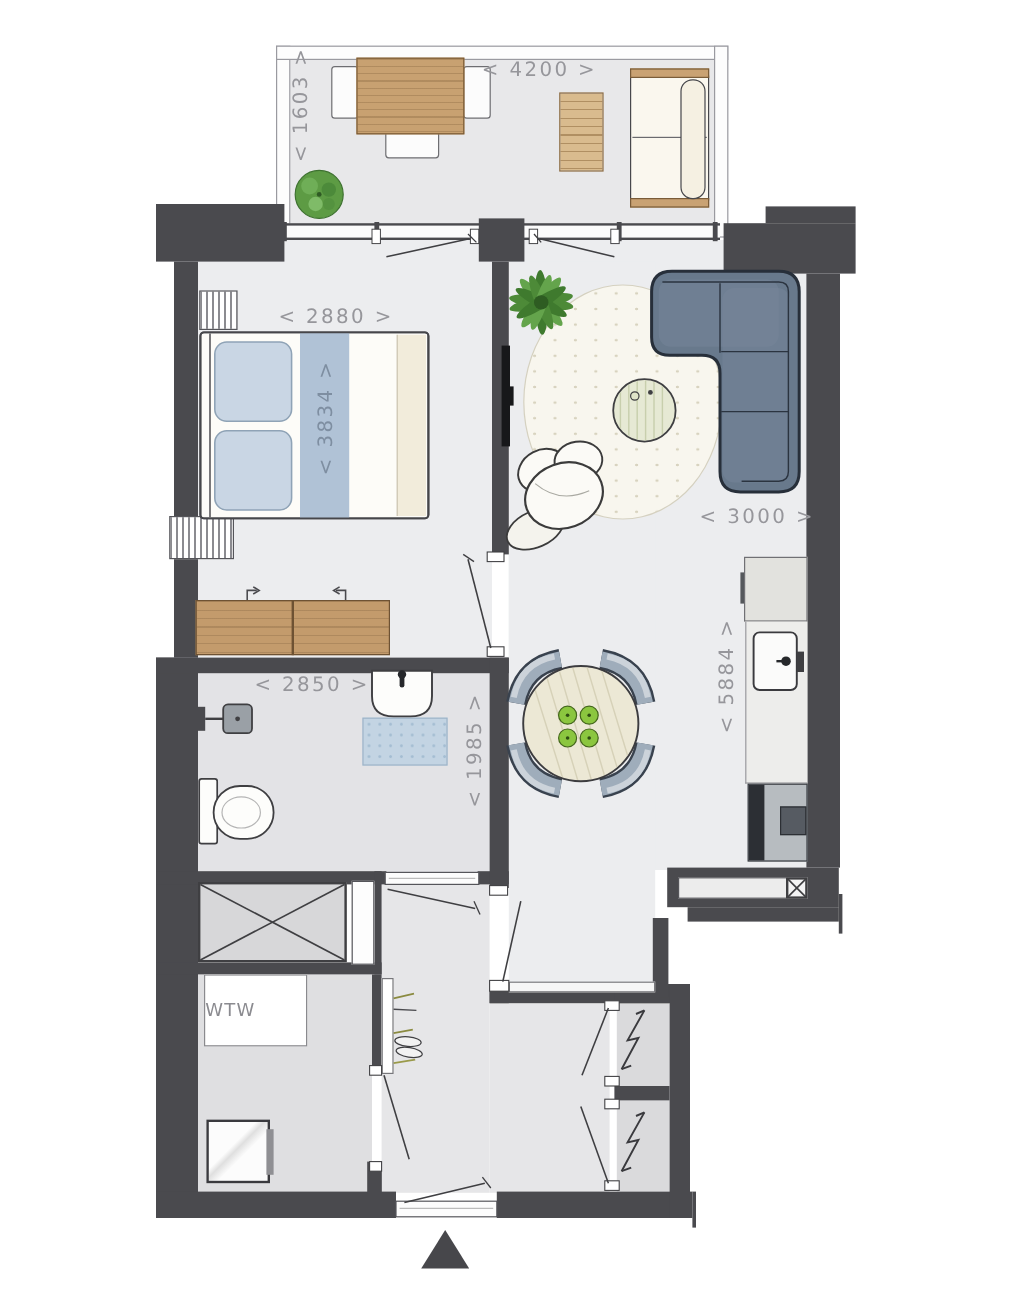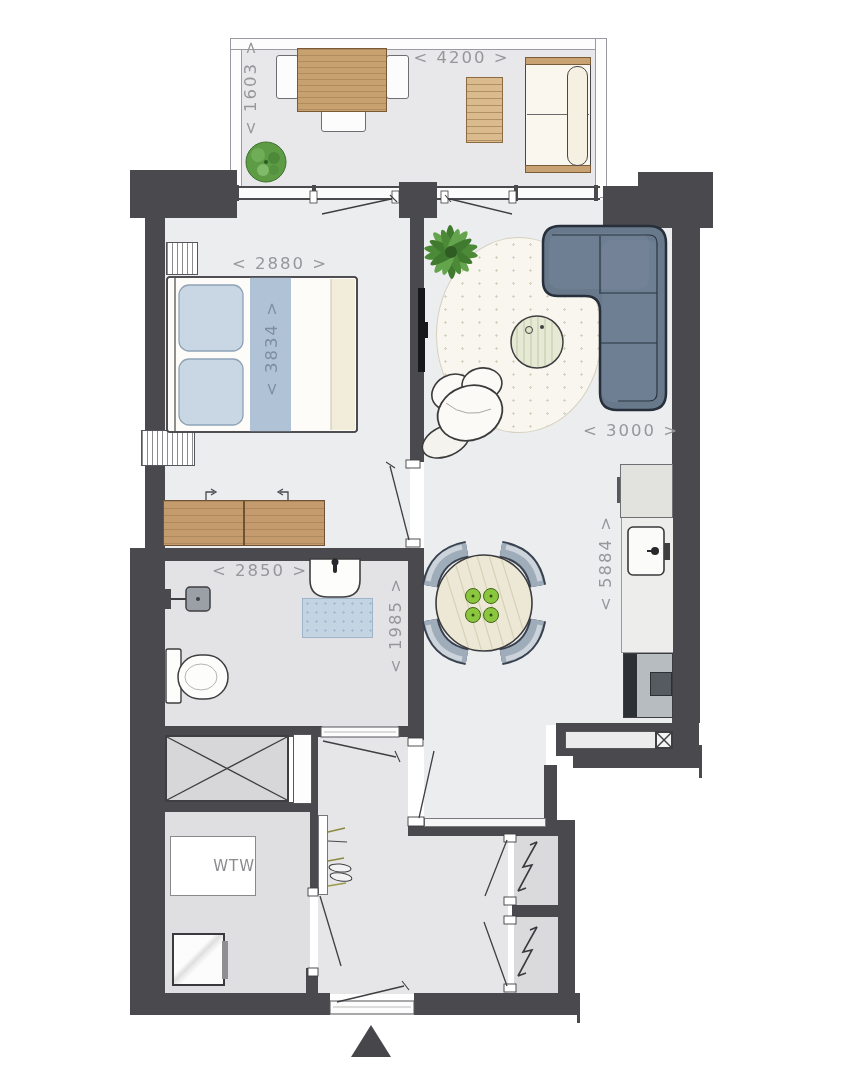--- a/index.html
+++ b/index.html
@@ -94,21 +94,21 @@
   <div class="box" style="left:655px;top:731px;width:18px;height:18px;background:#f4f4f4;border:2px solid #3f3f42;"></div>
   <div class="box" style="left:424px;top:818px;width:122px;height:9px;background:#f6f6f6;border:1px solid #7a7a7e;"></div>
 
   <div class="box" style="left:302px;top:598px;width:71px;height:40px;background:#c3d4e3;border:1px solid #9fb4c8;
               background-image:radial-gradient(circle,#a4bdd2 1px,transparent 1.3px);background-size:9px 9px;"></div>
 
   <div class="box" style="left:165px;top:735px;width:124px;height:67px;background:#d7d7d9;border:2px solid #3f3f42;"></div>
   <div class="box" style="left:293px;top:734px;width:19px;height:70px;background:#fdfdfd;border:1.5px solid #55555a;"></div>
 
   <div class="box" style="left:170px;top:812px;width:86px;height:60px;background:#ffffff;border:1px solid #8a8a8e;
-              display:flex;align-items:center;justify-content:flex-end;margin-top:24px;">
+              display:flex;align-items:center;justify-content:flex-start;">
     <span style="color:#8b8b90;font-size:15px;letter-spacing:1px;">WTW</span>
   </div>
 
   <div class="box" style="left:172px;top:933px;width:53px;height:53px;background:#fcfcfc;border:2px solid #3a3a3e;
               background-image:linear-gradient(135deg,transparent 40%,rgba(170,170,170,.35) 47%,transparent 58%);"></div>
   <div class="box" style="left:222px;top:941px;width:6px;height:38px;background:#8f8f93;"></div>
 
   <div class="box" style="left:318px;top:815px;width:10px;height:80px;background:#ffffff;border:1px solid #77777b;"></div>
 
   <div class="box" style="left:276px;top:55px;width:23px;height:44px;background:#fcfcfc;border:1.5px solid #6e6e72;border-radius:3px;"></div>
@@ -358,21 +358,21 @@
     <g>
       <rect x="330" y="1001" width="84" height="13" fill="#fcfcfc" stroke="#55555a" stroke-width="1"></rect>
       <line x1="333" y1="1007" x2="411" y2="1007" stroke="#bbbbbb" stroke-width="1"></line>
       <line x1="337" y1="1002" x2="404" y2="986" stroke="#3f3f42" stroke-width="1.3"></line>
       <line x1="402" y1="981" x2="409" y2="990" stroke="#3f3f42" stroke-width="1.1"></line>
     </g>
 
     <polygon points="371,1025 351,1057 391,1057" fill="#47474b"></polygon>
   </svg>
 
-  <div class="dim" style="left:404px;top:48px;width:115px;">&lt; 4200 &gt;</div>
+  <div class="dim" style="left:392px;top:48px;width:115px;">&lt; 4200 &gt;</div>
   <div class="dim vdim" style="left:209px;top:83px;width:84px;">&lt; 1603 &gt;</div>
   <div class="dim" style="left:232px;top:254px;width:80px;">&lt; 2880 &gt;</div>
   <div class="dim vdim" style="left:230px;top:344px;width:84px;color:#7e8ea1;">&lt; 3834 &gt;</div>
   <div class="dim" style="left:583px;top:421px;width:76px;">&lt; 3000 &gt;</div>
   <div class="dim vdim" style="left:564px;top:559px;width:84px;">&lt; 5884 &gt;</div>
   <div class="dim" style="left:212px;top:561px;width:82px;">&lt; 2850 &gt;</div>
   <div class="dim vdim" style="left:354px;top:621px;width:84px;">&lt; 1985 &gt;</div>
 </div>
 
 </body></html>

